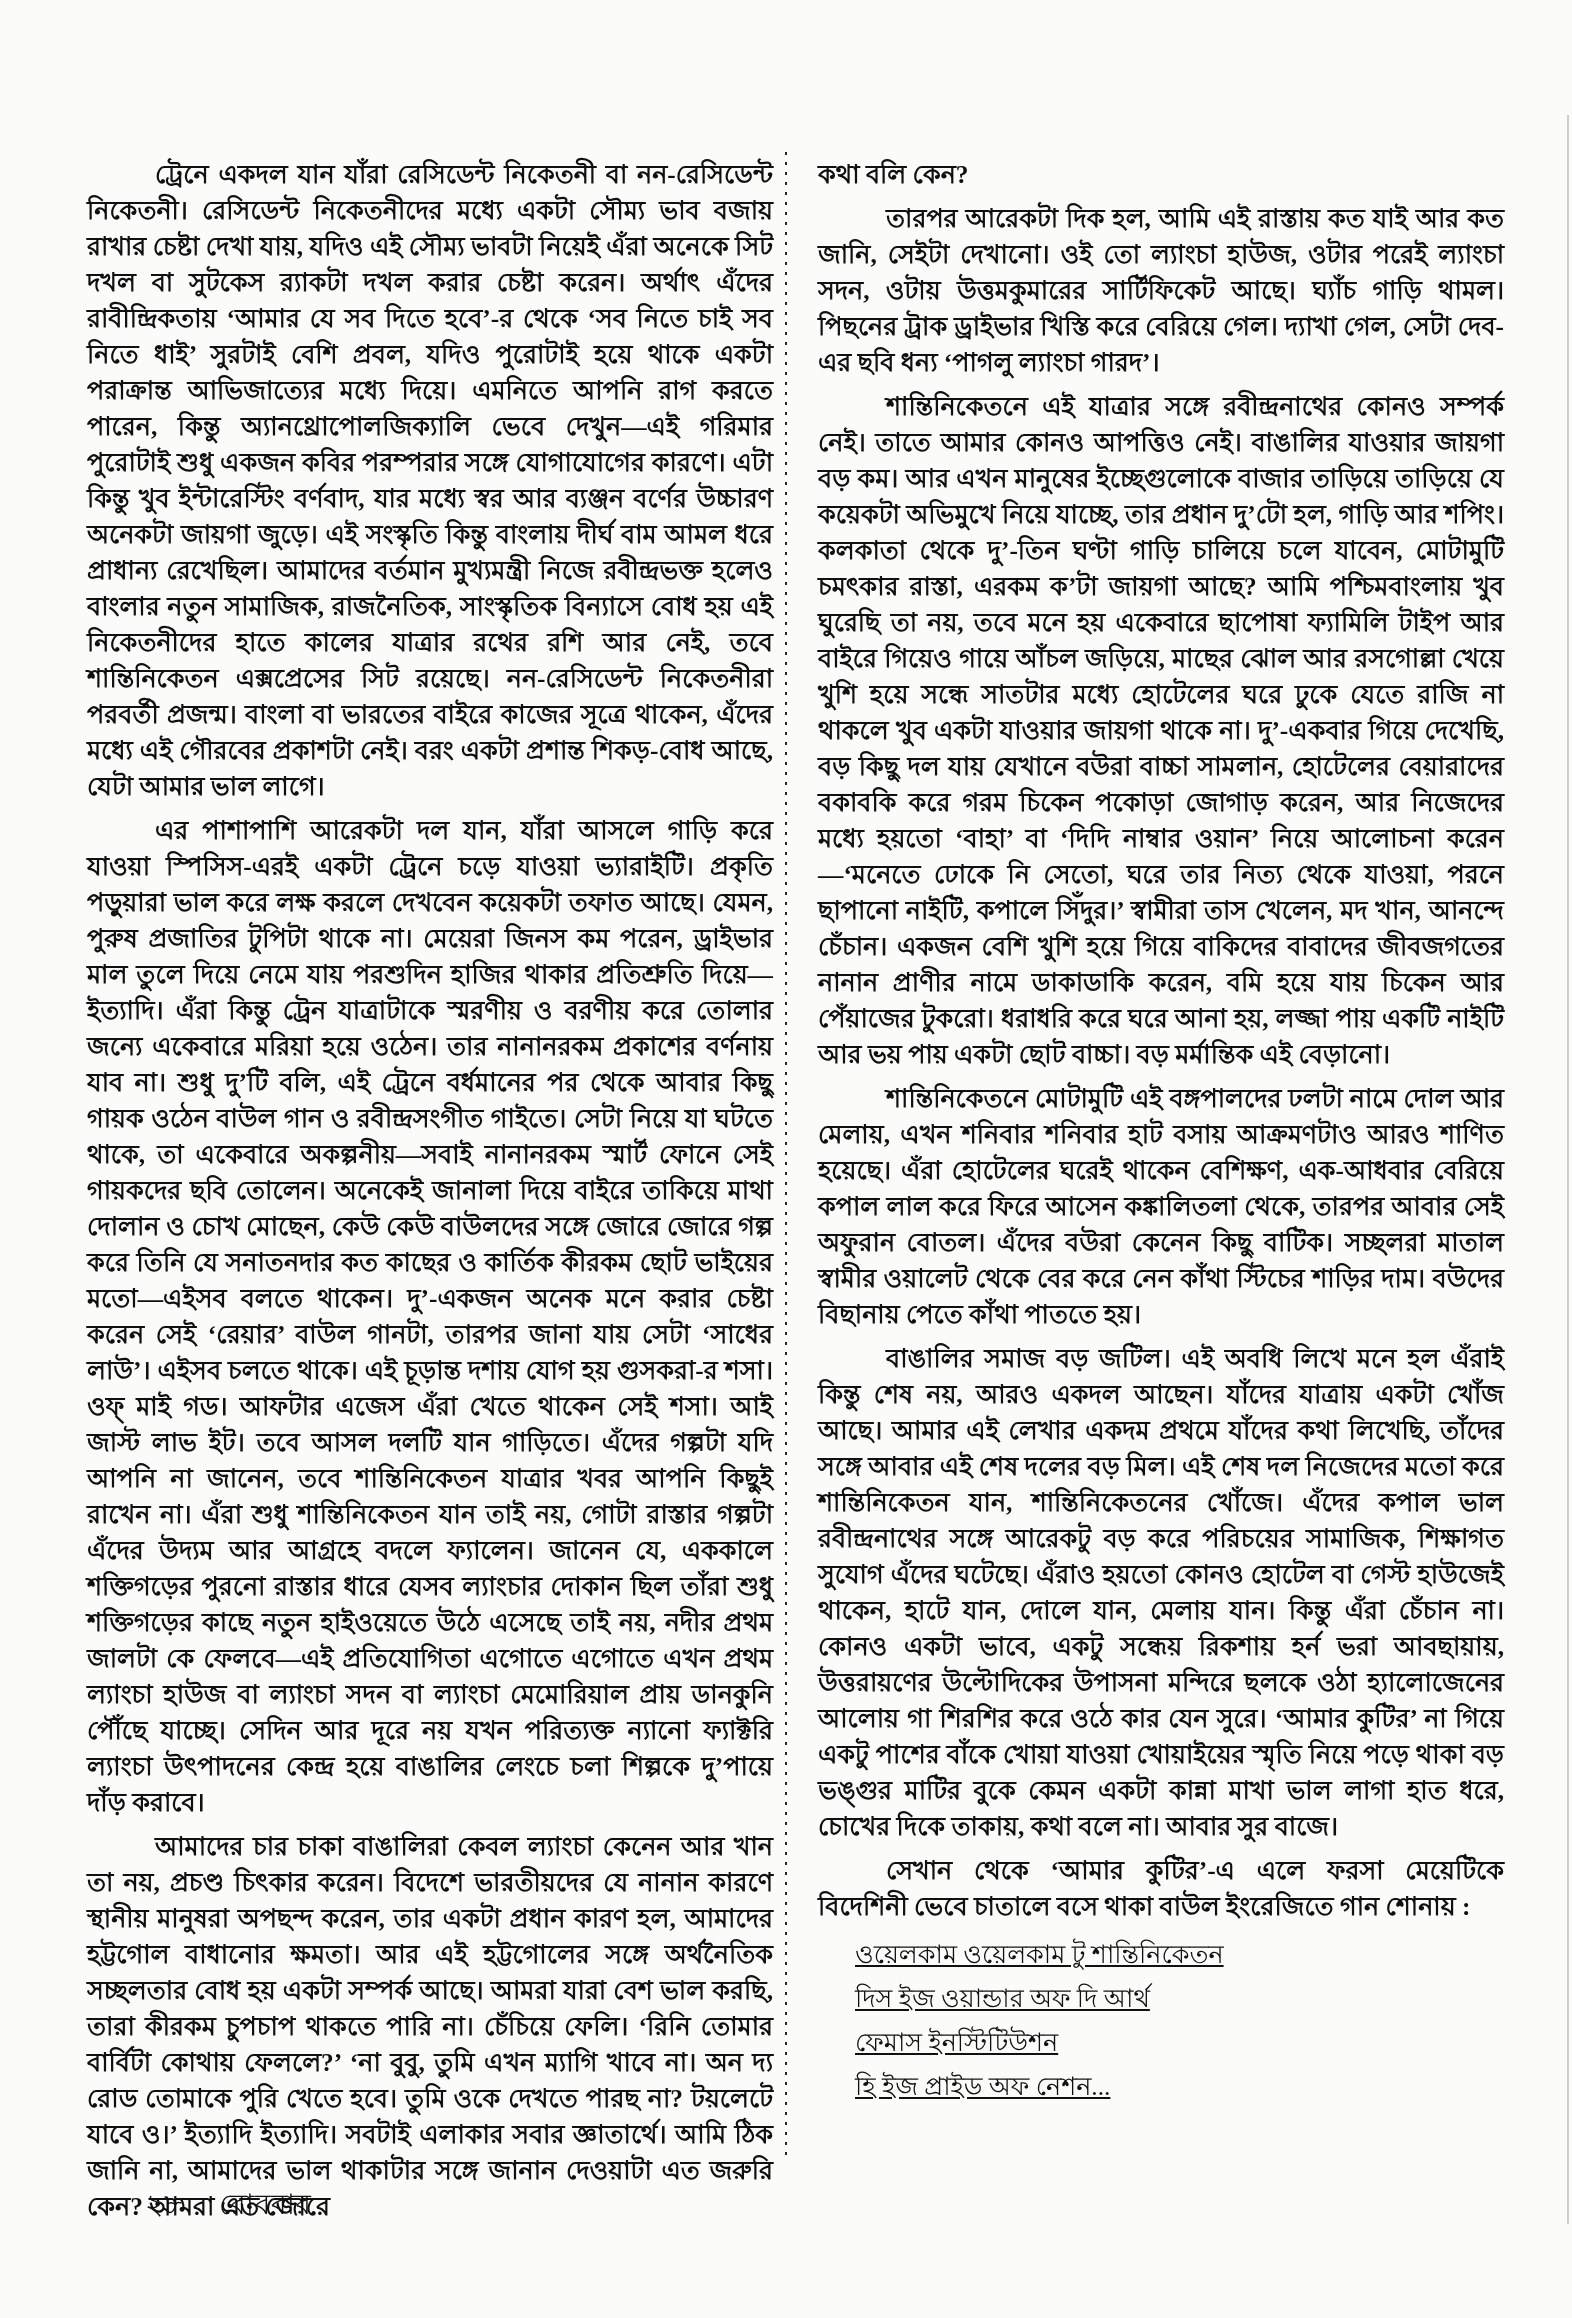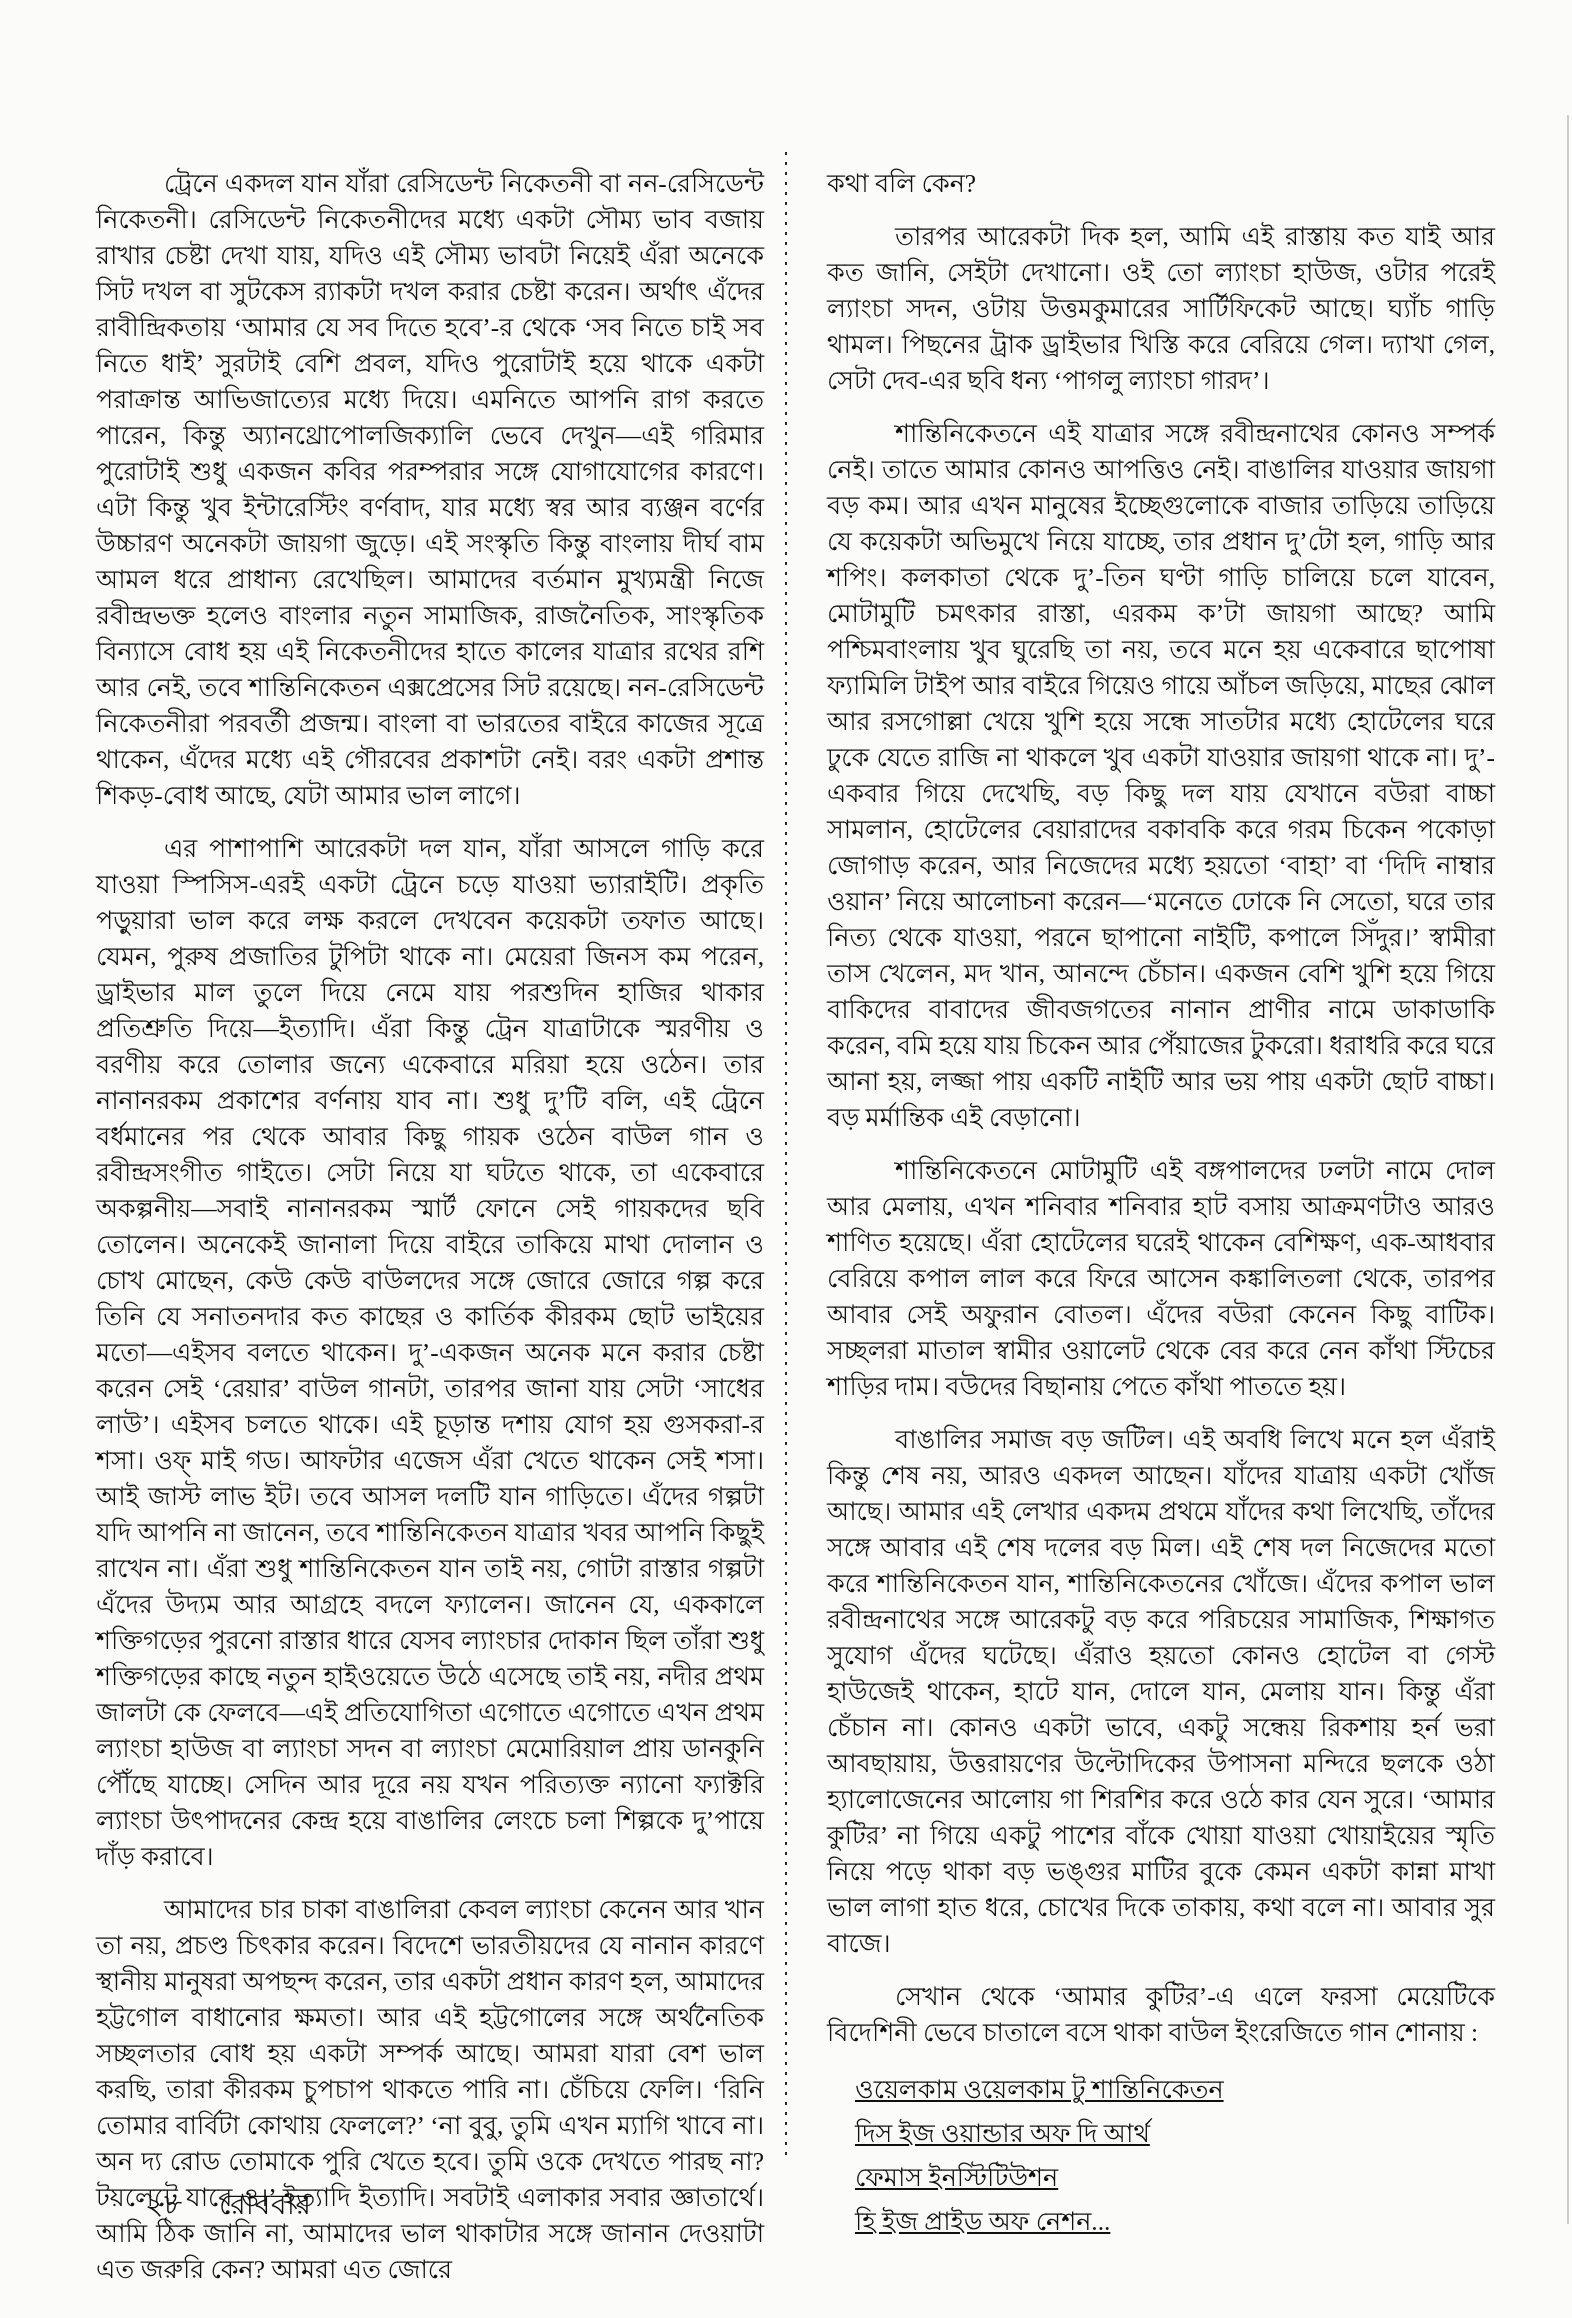--- a/index.html
+++ b/index.html
@@ -45,21 +45,22 @@
   .divider{
     position:absolute;
     left:785px;
     top:152px;
     width:2.3px;
     height:2009px;
     background:repeating-linear-gradient(to bottom,#262626 0 3.1px,transparent 3.1px 10px);
   }
   p.para{
     text-indent:68px;
-    margin:17px;
+    margin:8px;
+    font-weight:bold;
   }
   p.para.no-indent{text-indent:0;}
   .song{
     padding-left:45px;
     text-align:left;
     line-height:44px;
     text-decoration:underline;
   }
   .song div{white-space:nowrap;}
   .footer{

